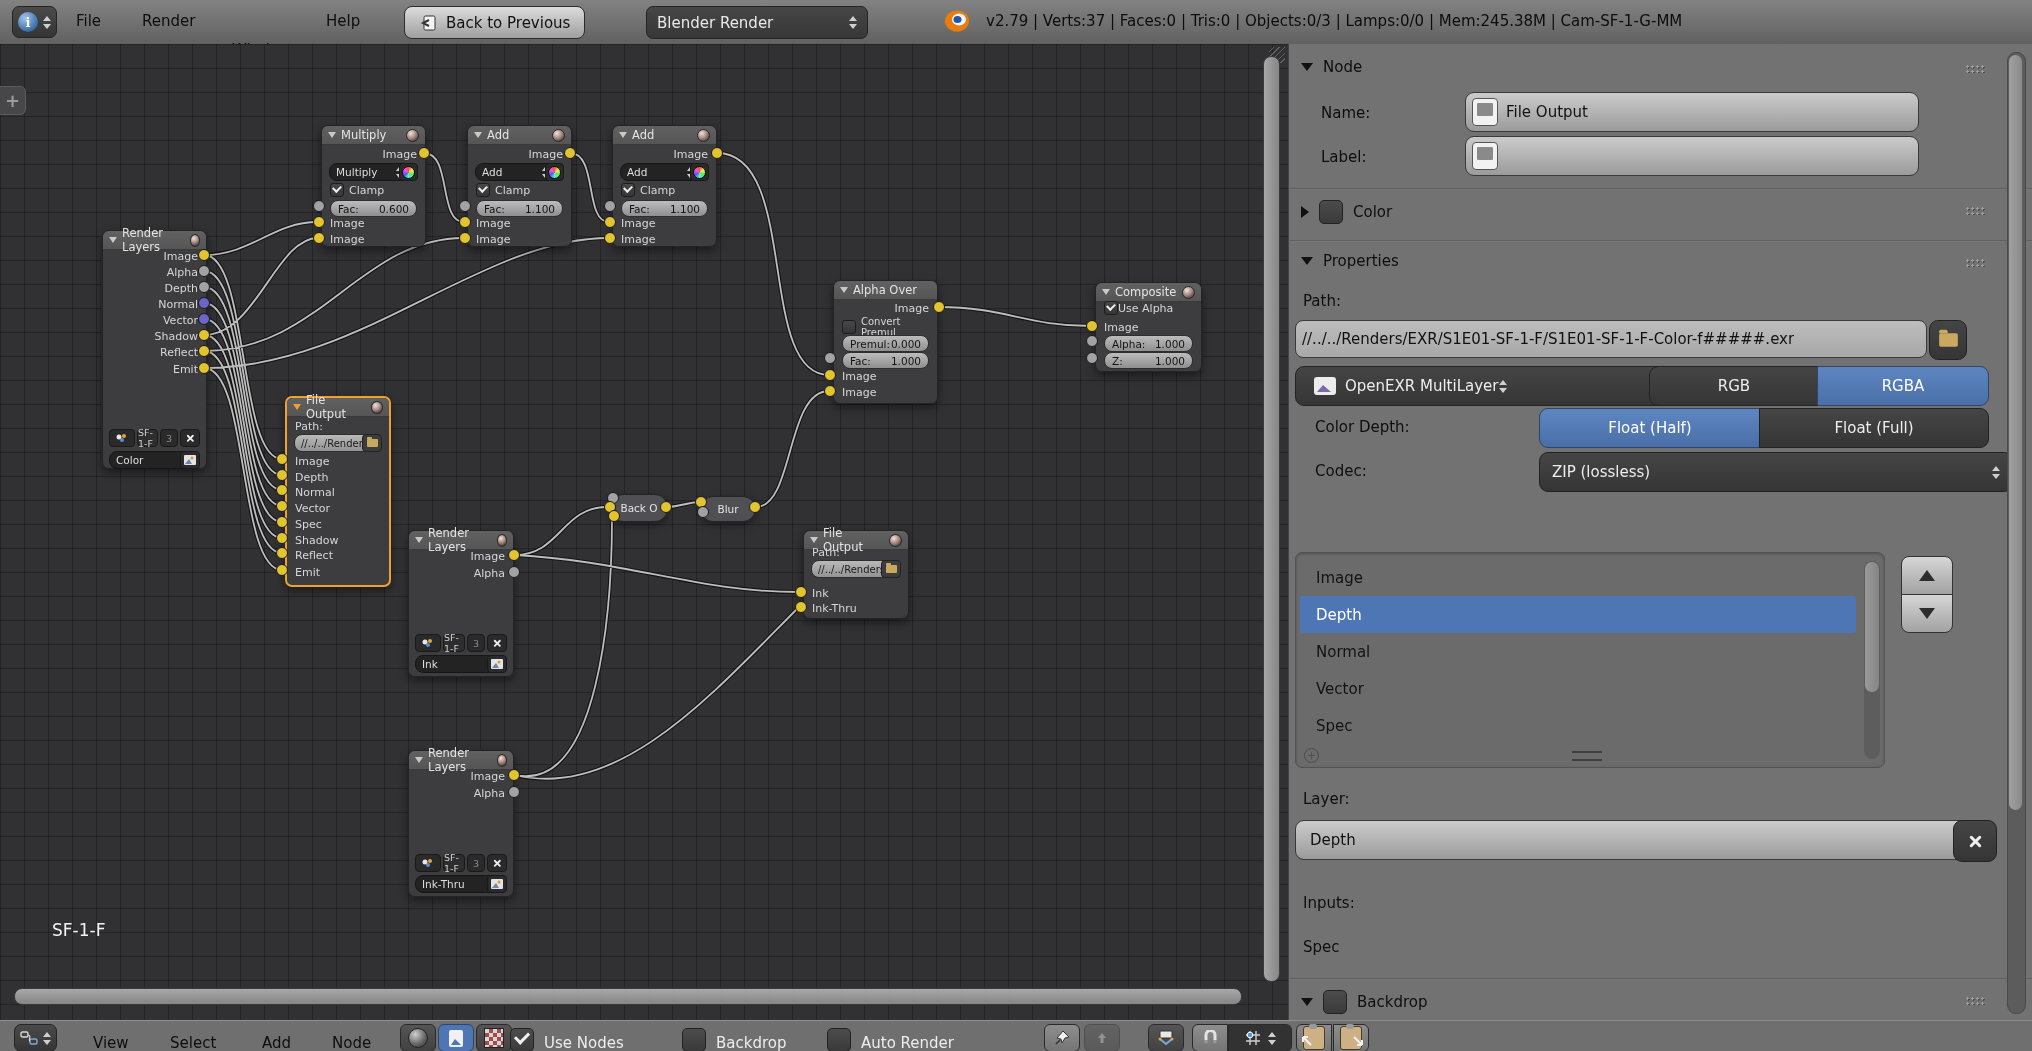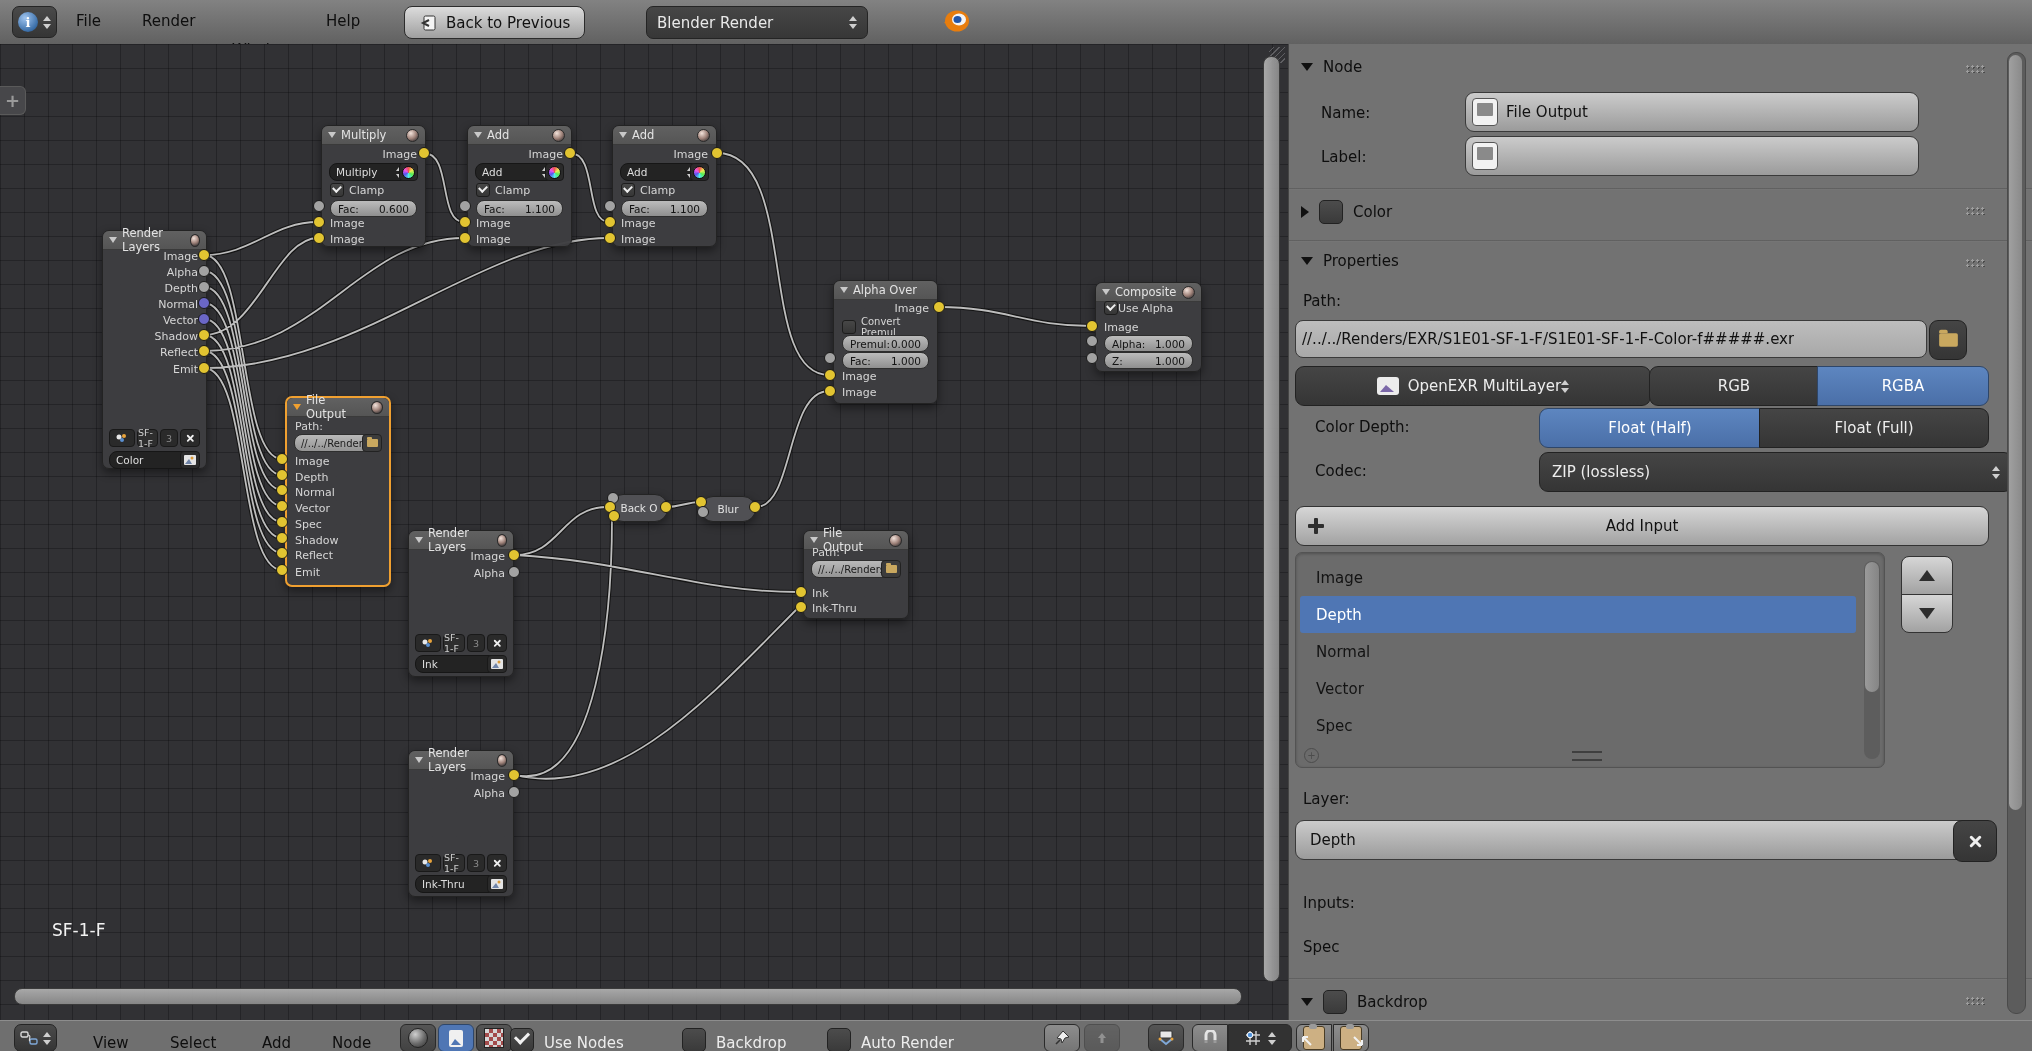--- a/index.html
+++ b/index.html
@@ -175,20 +175,21 @@
         </span>
     </div>
     <div class="tb-item" style="left:940px;">
       <svg width="32" height="28" viewBox="0 0 32 28">
         <ellipse cx="17" cy="14" rx="12" ry="10.5" fill="#e87d0d"></ellipse>
         <ellipse cx="19" cy="12.5" rx="7" ry="6" fill="#f4f4f4"></ellipse>
         <ellipse cx="17.5" cy="12.5" rx="4" ry="3.5" fill="#2255a8"></ellipse>
         <path d="M4 16 L12 8 L10 17 Z" fill="#e87d0d"></path>
       </svg>
     </div>
+    <div class="tb-item stats" style="left:986px;">v2.79 | Verts:37 | Faces:0 | Tris:0 | Objects:0/3 | Lamps:0/0 | Mem:245.38M | Cam-SF-1-G-MM</div>
   </div>
 
   <div class="editor">
 
     <svg class="wires" width="1288" height="976">
       <path class="wd" d="M204,211 C249,211 238,415 282,415 M204,227 C249,227 238,431 282,431 M204,243 C249,243 238,446 282,446 M204,259 C249,259 238,462 282,462 M204,275 C249,275 238,478 282,478 M204,291 C249,291 238,494 282,494 M204,307 C249,307 238,509 282,509 M204,324 C249,324 238,526 282,526 M204,211 C252,211 272,178 318,178 M204,291 C256,291 276,194 318,194 M204,307 C320,307 360,194 464,194 M204,324 C360,324 480,194 609,194 M424,109 C452,109 438,178 464,178 M570,109 C598,109 584,178 609,178 M717,109 C800,109 756,331 829,331 M939,263 C1005,263 1026,282 1091,282 M515,511 C560,511 562,463 607,463 M515,511 C630,517 696,548 799,548 M515,731 C600,749 612,560 612,473 M515,731 C620,757 716,646 799,563 M667,463 C679,463 688,458 700,458 M756,463 C794,463 786,347 829,347"></path>
       <path class="wl" d="M204,211 C249,211 238,415 282,415 M204,227 C249,227 238,431 282,431 M204,243 C249,243 238,446 282,446 M204,259 C249,259 238,462 282,462 M204,275 C249,275 238,478 282,478 M204,291 C249,291 238,494 282,494 M204,307 C249,307 238,509 282,509 M204,324 C249,324 238,526 282,526 M204,211 C252,211 272,178 318,178 M204,291 C256,291 276,194 318,194 M204,307 C320,307 360,194 464,194 M204,324 C360,324 480,194 609,194 M424,109 C452,109 438,178 464,178 M570,109 C598,109 584,178 609,178 M717,109 C800,109 756,331 829,331 M939,263 C1005,263 1026,282 1091,282 M515,511 C560,511 562,463 607,463 M515,511 C630,517 696,548 799,548 M515,731 C600,749 612,560 612,473 M515,731 C620,757 716,646 799,563 M667,463 C679,463 688,458 700,458 M756,463 C794,463 786,347 829,347"></path>
     </svg>
 
     <div class="node" style="left:102px;top:186px;width:103px;height:237px;">
@@ -576,21 +577,21 @@
     <span class="grip" style="left:676px;top:214px;"></span>
 
     <div class="plabel" style="left:14px;top:248px;">Path:</div>
     <div class="lfield" style="left:6px;top:276px;width:618px;height:36px;background:linear-gradient(#bdbdbd,#a8a8a8);border-radius:8px;">
       <span style="white-space:nowrap;overflow:hidden;">//../../Renders/EXR/S1E01-SF-1-F/S1E01-SF-1-F-Color-f#####.exr</span>
     </div>
     <div class="dkbtn" style="left:640px;top:276px;width:36px;height:38px;">
       <span class="folder-glyph" style="transform:scale(1.7);"></span>
     </div>
 
-    <div class="dkbtn" style="left:6px;top:322px;width:342px;height:38px;justify-content:center;padding:0 6px;">
+    <div class="dkbtn" style="left:6px;top:322px;width:342px;height:38px;justify-content:flex-start;padding:0 18px;">
       <span style="display:flex;align-items:center;gap:9px;">
           <span class="imgico"></span>
           <span>OpenEXR MultiLayer</span>
         </span>
       <span class="stepper">
           <span class="tri-up"></span>
           <span class="tri-dn"></span>
         </span>
     </div>
     <div class="dkbtn" style="left:360px;top:322px;width:168px;height:38px;border-radius:9px 0 0 9px;">RGB</div>
@@ -602,24 +603,20 @@
 
     <div class="plabel" style="left:26px;top:418px;">Codec:</div>
     <div class="dkbtn" style="left:250px;top:408px;width:448px;height:38px;justify-content:space-between;padding:0 12px;">
       <span>ZIP (lossless)</span>
       <span class="stepper">
           <span class="tri-up"></span>
           <span class="tri-dn"></span>
         </span>
     </div>
 
-    <div class="lightbtn" style="left:6px;top:462px;width:692px;height:38px;">
-      <span class="plus-glyph" style="position:absolute;left:12px;"></span>
-      <span>Add Input</span>
-    </div>
 
     <div class="listbox" style="left:6px;top:508px;width:588px;height:214px;">
       <div class="lrow" style="top:6px;">Image</div>
       <div class="lrow sel" style="top:43px;">Depth</div>
       <div class="lrow" style="top:80px;">Normal</div>
       <div class="lrow" style="top:117px;">Vector</div>
       <div class="lrow" style="top:154px;">Spec</div>
       <div class="lscroll" style="right:4px;top:8px;height:198px;">
           <span class="lthumb" style="top:1px;height:130px;"></span>
         </div>

